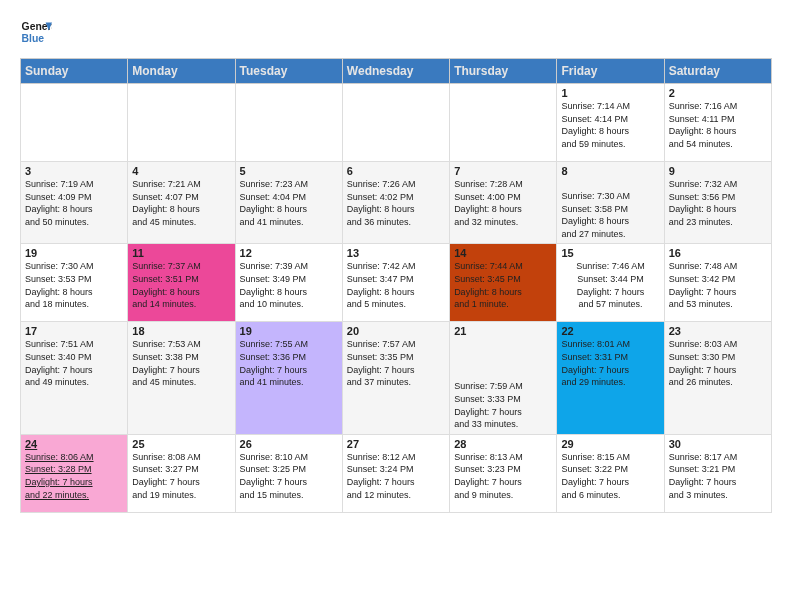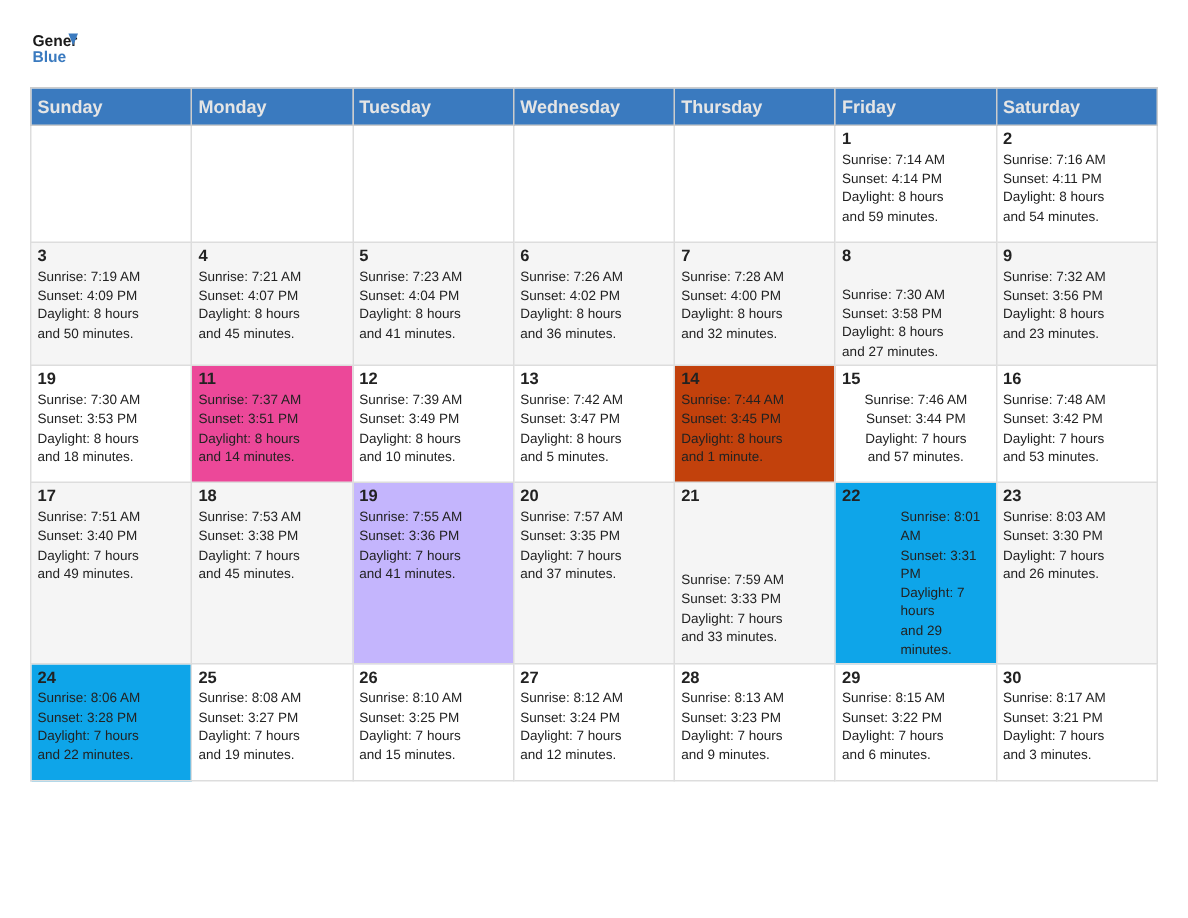--- a/index.html
+++ b/index.html
@@ -272,35 +272,35 @@
           </td>
           <td style="background: rgb(245, 245, 245);">
             <div class="day-num">21</div>
             <div class="day-info" style="white-space: pre-line; margin-top: 43px;">Sunrise: 7:59 AM
 Sunset: 3:33 PM
 Daylight: 7 hours
 and 33 minutes.</div>
           </td>
           <td style="background: #0ea5e9;">
             <div class="day-num">22</div>
-            <div class="day-info" style="white-space: pre-line; margin-left: 39px;">Sunrise: 8:01 AM
+            <div class="day-info" style="white-space: pre-line;">Sunrise: 8:01 AM
 Sunset: 3:31 PM
 Daylight: 7 hours
 and 29 minutes.</div>
           </td>
           <td style="background: rgb(245, 245, 245);">
             <div class="day-num">23</div>
             <div class="day-info" style="white-space: pre-line;">Sunrise: 8:03 AM
 Sunset: 3:30 PM
 Daylight: 7 hours
 and 26 minutes.</div>
           </td>
         </tr>
         <tr>
-          <td style="background: #0ea5e9;">
+          <td style="background: #f9a8d4; text-decoration: underline;">
             <div class="day-num">24</div>
             <div class="day-info" style="white-space: pre-line;">Sunrise: 8:06 AM
 Sunset: 3:28 PM
 Daylight: 7 hours
 and 22 minutes.</div>
           </td>
           <td style="background: rgb(255, 255, 255);">
             <div class="day-num">25</div>
             <div class="day-info" style="white-space: pre-line;">Sunrise: 8:08 AM
 Sunset: 3:27 PM

